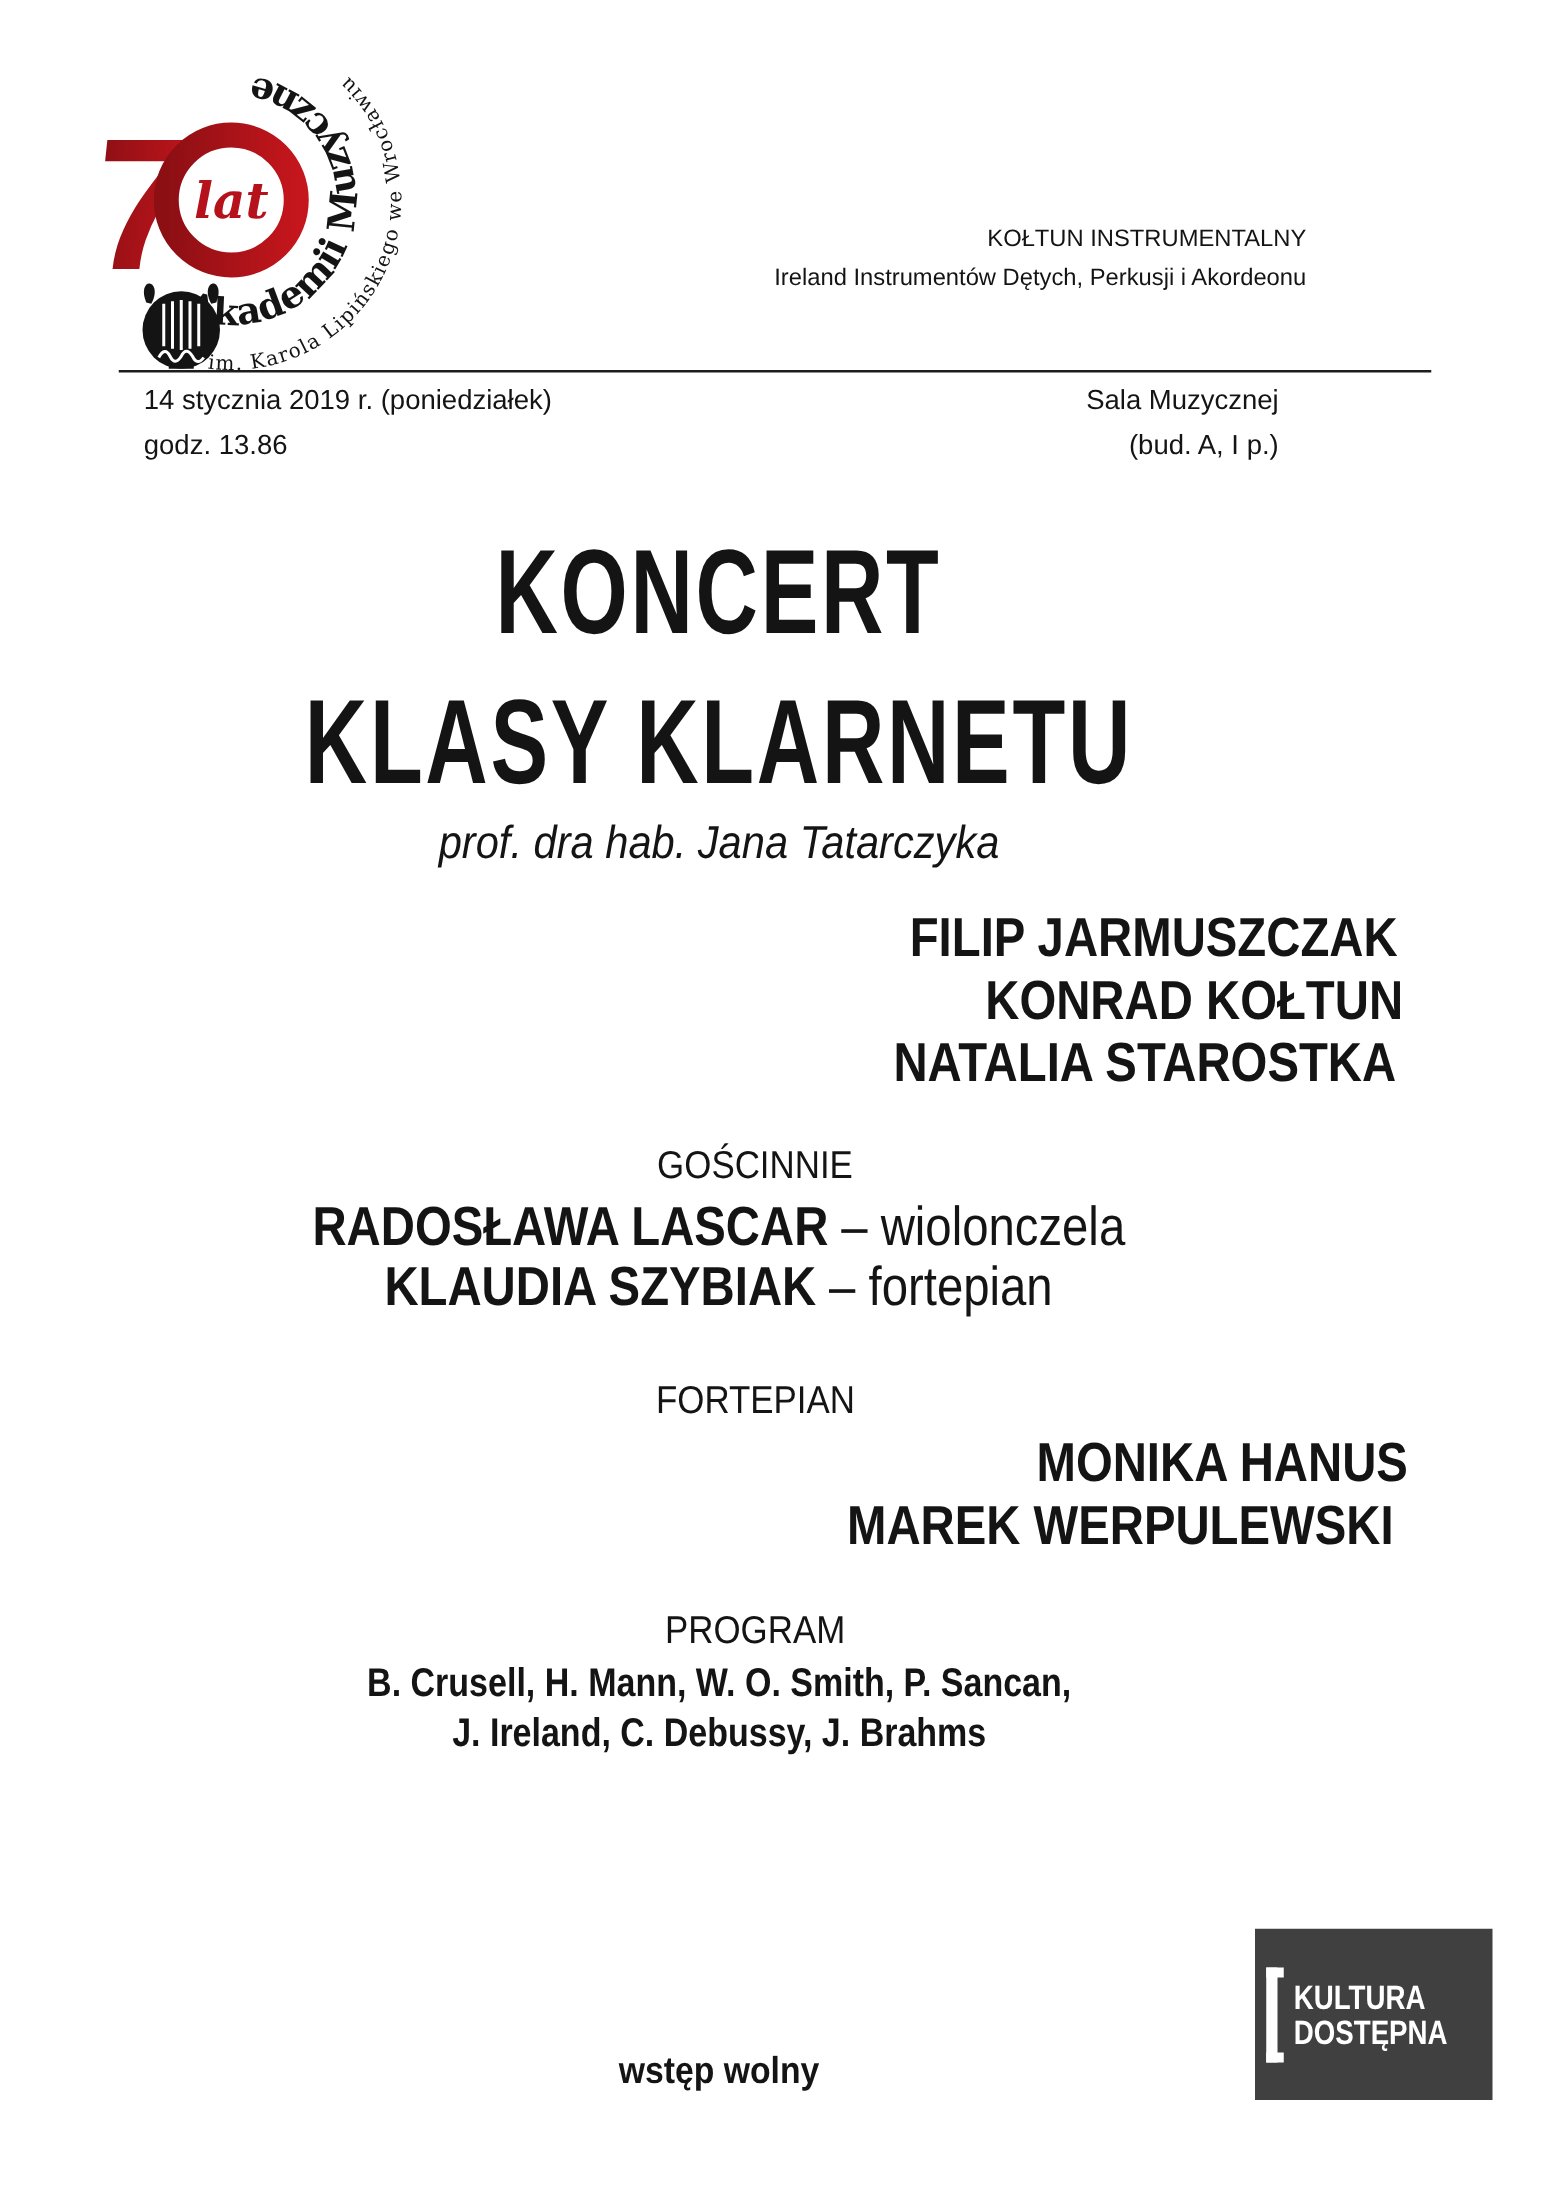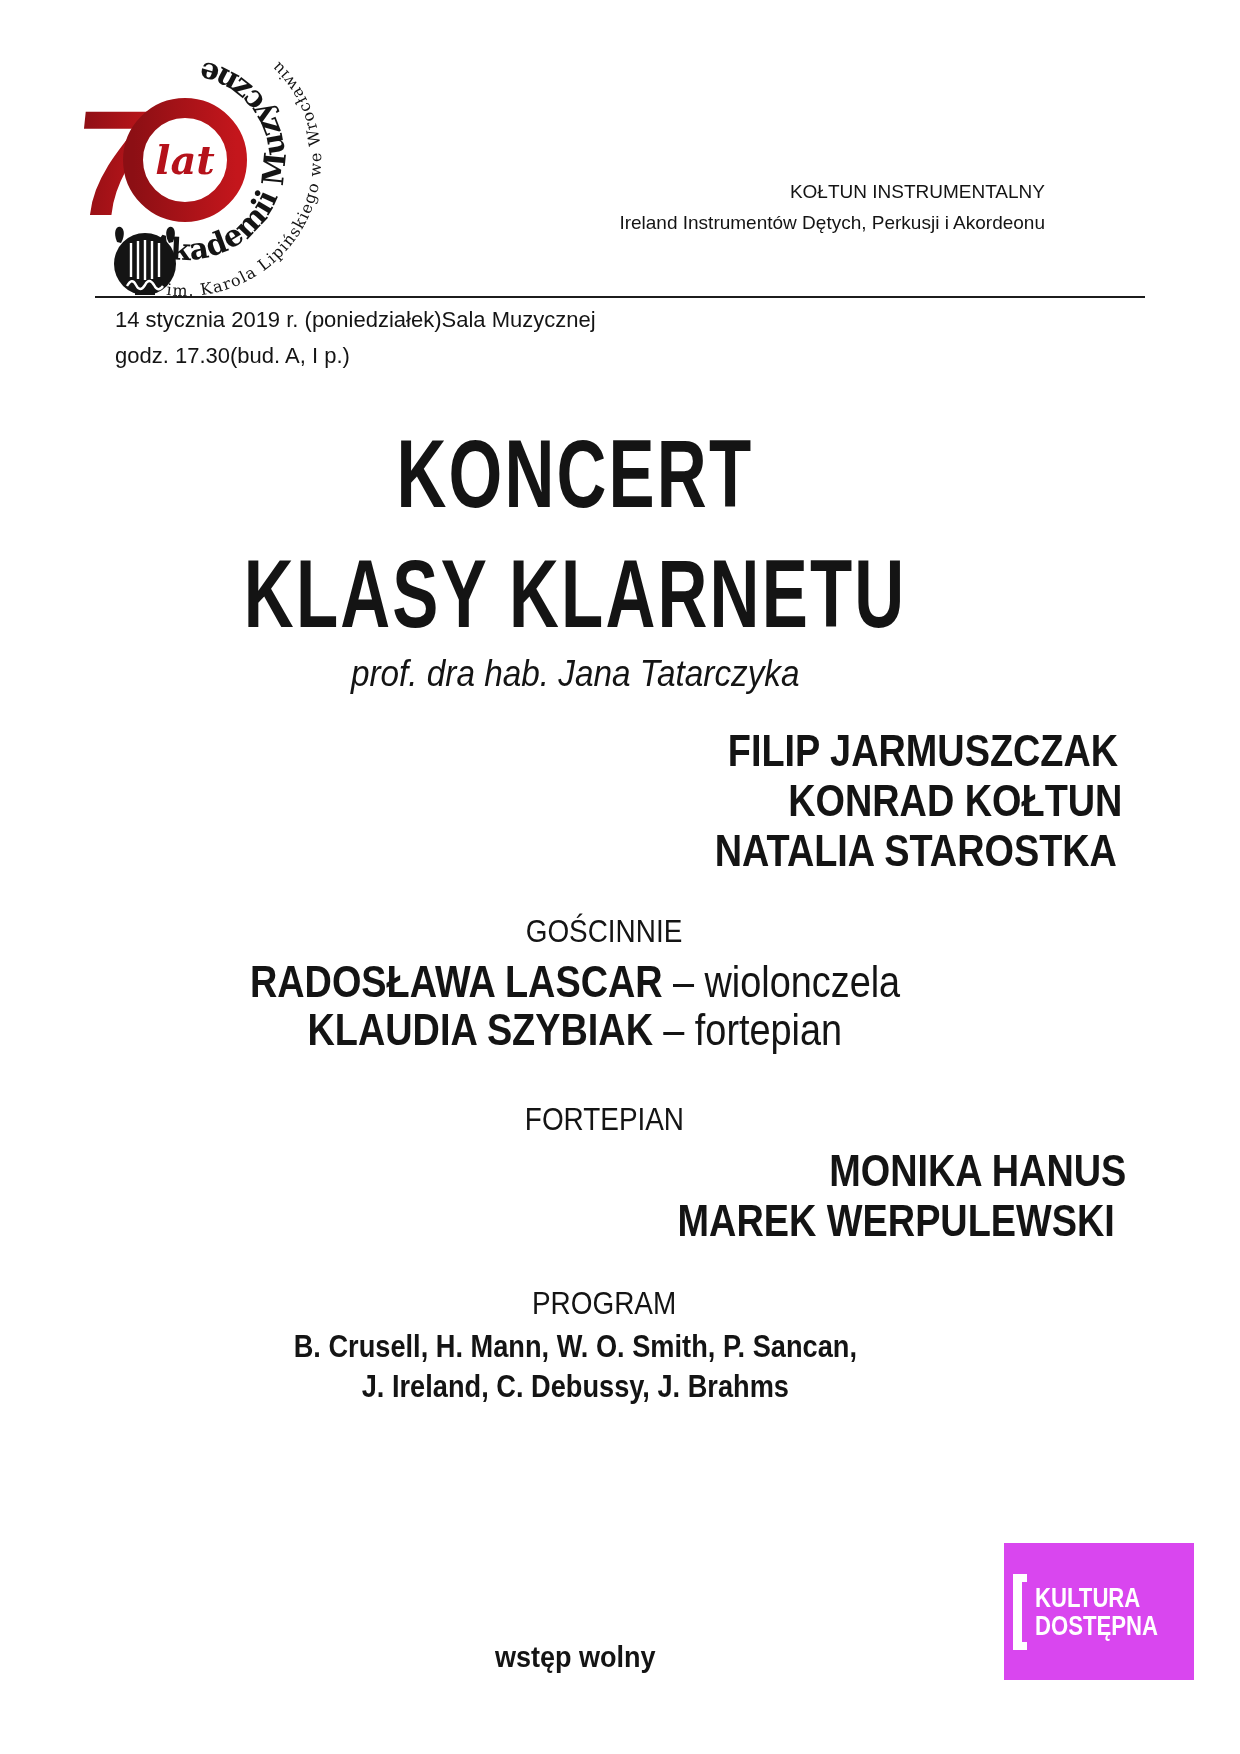--- a/index.html
+++ b/index.html
@@ -9,39 +9,39 @@
   }
   .abs{position:absolute;}
   
   .logo{left:55px;top:40px;width:350px;height:312px;}
   
   .faculty{right:195px;top:176px;text-align:right;font-size:19px;line-height:31px;white-space:nowrap;}
   
   .rule{left:95px;top:296px;width:1050px;height:0;border-top:2px solid #1c1c1c;}
   
   .meta{left:115px;top:302px;width:908px;font-size:22px;line-height:36px;}
-  .meta .row{display:flex;}
+  .meta .row{display:flex;justify-content:space-between;}
   
   .center-line{left:0;width:1150px;text-align:center;white-space:nowrap;}
   .ib{display:inline-block;white-space:nowrap;}
   .sx72{transform:scaleX(0.72);}
   .sx85{transform:scaleX(0.85);}
   .sx86{transform:scaleX(0.86);}
   .sx90{transform:scaleX(0.90);}
   .title-big{font-size:96px;font-weight:700;letter-spacing:3px;line-height:108px;}
   .subtitle{font-size:37px;font-style:italic;line-height:48px;}
   .names{font-size:44px;font-weight:700;line-height:50px;text-align:right;}
   .section-h{font-size:31px;line-height:40px;padding-left:29px;}
   .guest-lines{font-size:44px;line-height:48px;}
   .guest-name{font-weight:700;}
   .guest-role{font-weight:400;margin-left:12px;}
   .composers{font-size:32px;font-weight:700;line-height:40px;}
   .admission{font-size:30px;font-weight:700;}
   
-  .badge{left:1004px;top:1543px;width:190px;height:137px;background:#d946ef;
+  .badge{left:1004px;top:1543px;width:190px;height:137px;background:#404040;
     display:flex;align-items:center;justify-content:center;gap:8px;}
   .bracket{width:14px;height:76px;box-sizing:border-box;
     border-left:9px solid #ffffff;border-top:8px solid #ffffff;border-bottom:8px solid #ffffff;}
   .badge-lines{color:#ffffff;font-weight:700;font-size:27px;line-height:28px;
     transform:scaleX(0.82);transform-origin:left center;}
 </style>
 </head>
 <body>
 
 <div class="poster">
@@ -91,21 +91,21 @@
   </div>
 
   <div class="abs rule"></div>
 
   <div class="abs meta">
     <div class="row">
       <span>14 stycznia 2019 r. (poniedziałek)</span>
       <span>Sala Muzycznej</span>
     </div>
     <div class="row">
-      <span>godz. 17.30</span>
+      <span>godz. 13.86</span>
       <span>(bud. A, I p.)</span>
     </div>
   </div>
 
   <div class="abs center-line" style="top:420px;">
     <span class="ib sx72 title-big">KONCERT</span>
   </div>
   <div class="abs center-line" style="top:540px;">
     <span class="ib sx72 title-big">KLASY KLARNETU</span>
   </div>

